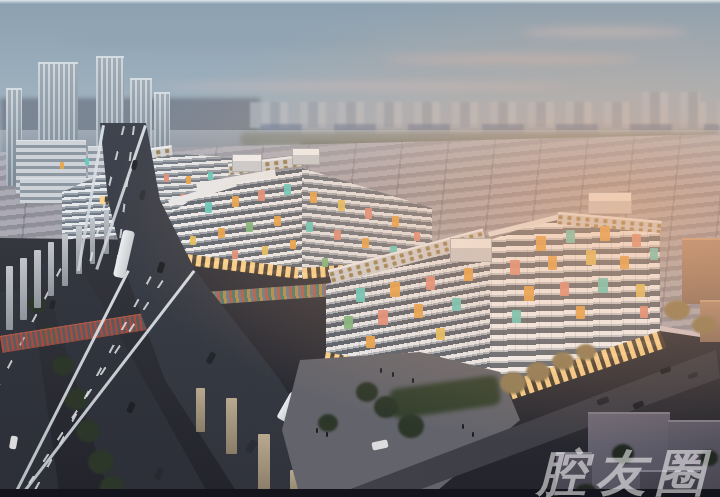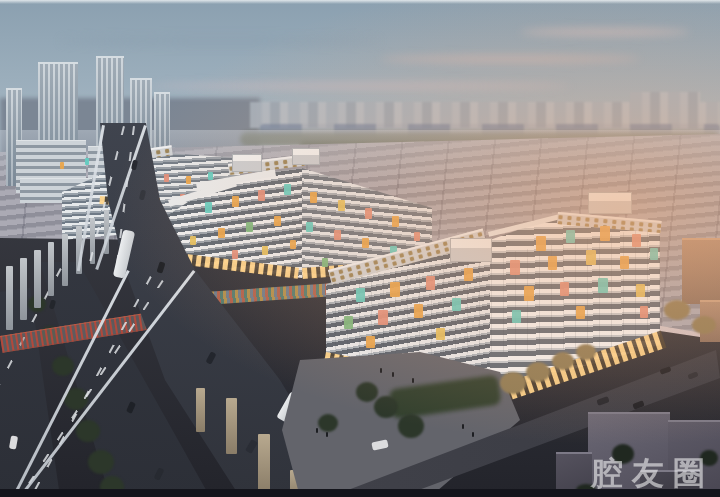--- a/index.html
+++ b/index.html
@@ -87,21 +87,21 @@
   .car{position:absolute;border-radius:2px;}
   .person{position:absolute;width:2px;height:5px;background:#1c1e22;border-radius:1px;}
   .roofbox{position:absolute;border-top:2px solid #7d7a87;}
 
   .warmblock{background:linear-gradient(180deg,#ad8a72,#8a6f5e);border-top:2px solid #c9a182;}
   .topedge{background:linear-gradient(180deg,rgba(244,247,248,.8),rgba(244,247,248,0));}
   .bottombar{background:#14151c;}
 
   
   .wm{position:absolute;right:6px;bottom:3px;text-align:right;color:rgba(255,255,255,.55);}
-  .wm .l1{font-size:32px;font-weight:700;letter-spacing:9px;line-height:42px;white-space:nowrap;}
+  .wm .l1{font-size:50px;font-weight:700;letter-spacing:9px;line-height:42px;white-space:nowrap;font-style:italic;}
   .wm .l2{font-size:28px;font-weight:700;font-style:italic;line-height:27px;letter-spacing:.5px;white-space:nowrap;}
 </style>
 </head>
 <body>
 
 <div class="stage">
 
   <div class="full sky"></div>
   <div class="abs cloud" style="left:60px;top:36px;width:320px;height:10px;background:rgba(140,160,175,.45)"></div>
   <div class="abs cloud" style="left:380px;top:55px;width:260px;height:8px;background:rgba(215,185,180,.5)"></div>

